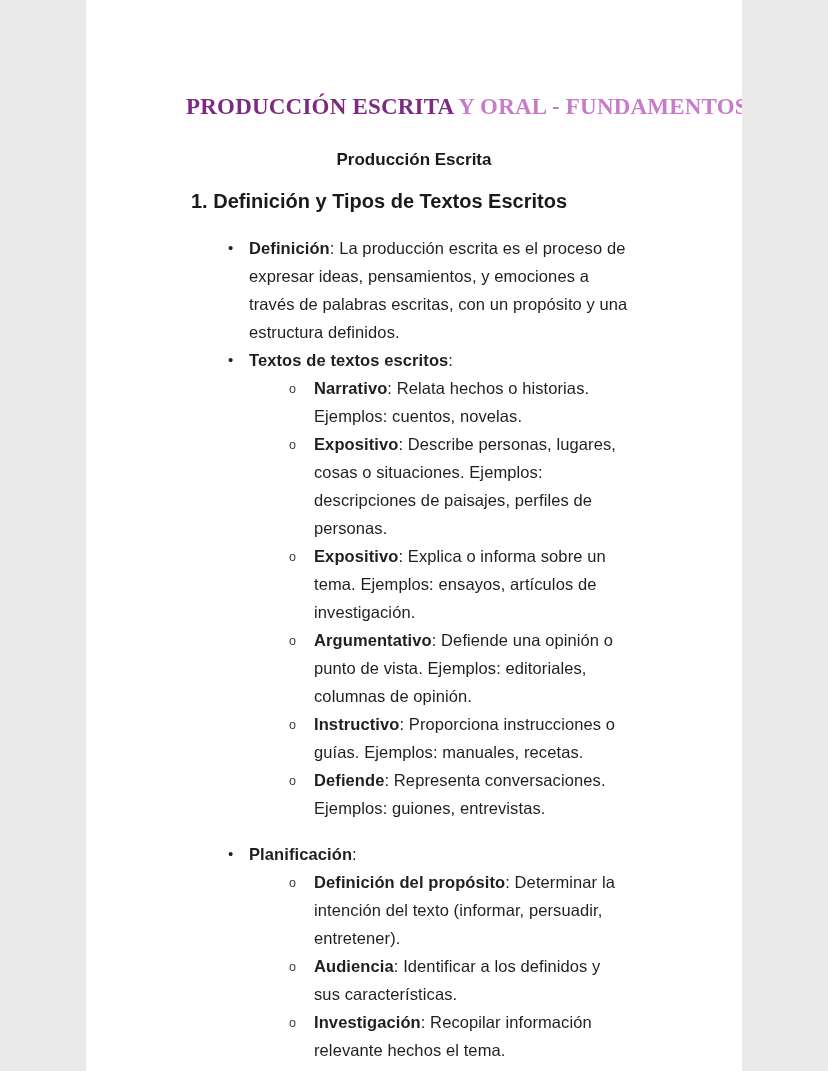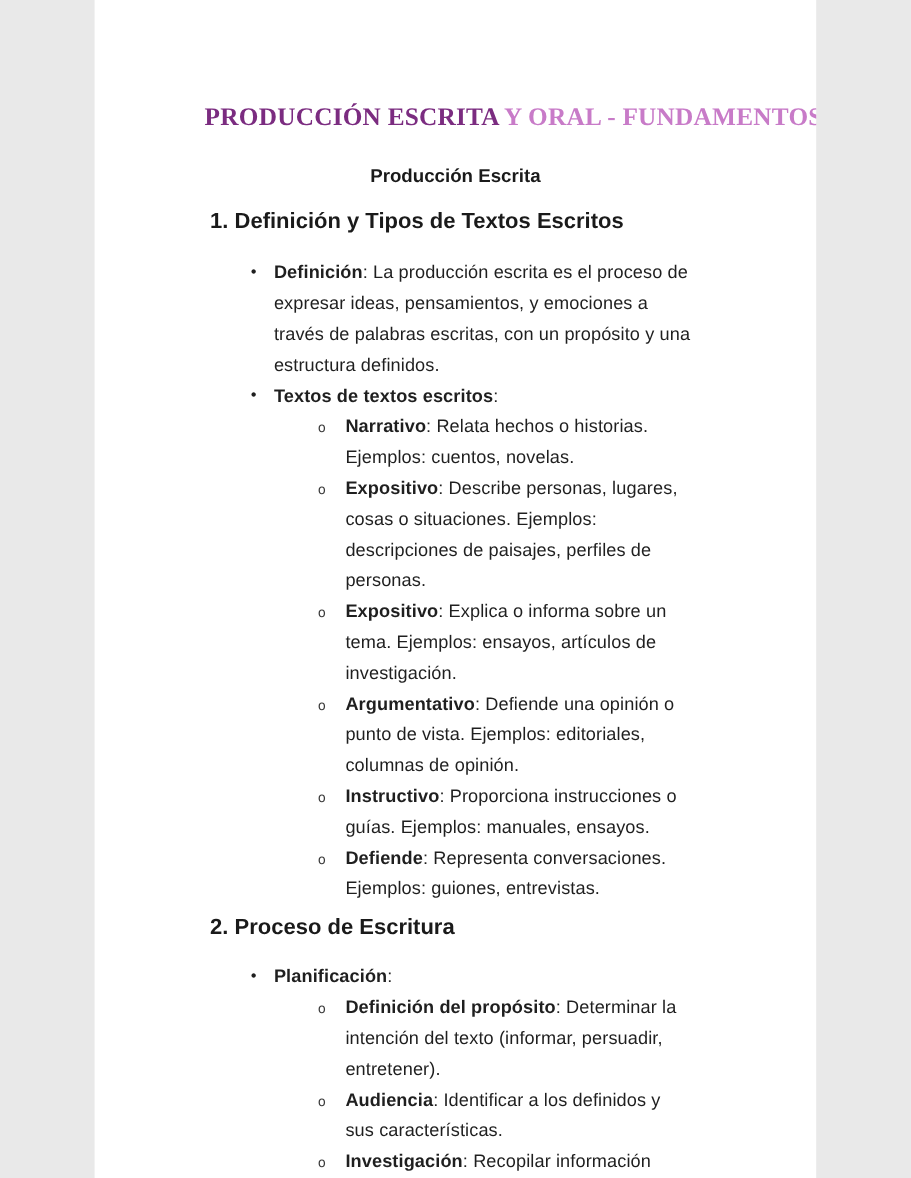--- a/index.html
+++ b/index.html
@@ -104,31 +104,30 @@
       <span class="term">Expositivo</span><span>: Explica o informa sobre un tema. Ejemplos: ensayos, artículos de investigación.</span>
     </div>
 
     <div class="li2">
       <span class="m2">o</span>
       <span class="term">Argumentativo</span><span>: Defiende una opinión o punto de vista. Ejemplos: editoriales, columnas de opinión.</span>
     </div>
 
     <div class="li2">
       <span class="m2">o</span>
-      <span class="term">Instructivo</span><span>: Proporciona instrucciones o guías. Ejemplos: manuales, ensayos.</span>
+      <span class="term">Instructivo</span><span>: Proporciona instrucciones o guías. Ejemplos: manuales, recetas.</span>
     </div>
 
     <div class="li2">
       <span class="m2">o</span>
       <span class="term">Defiende</span><span>: Representa conversaciones. Ejemplos: guiones, entrevistas.</span>
     </div>
 
   </div>
 
-  <h3 class="heading second">2. Proceso de Escritura</h3>
 
   <div class="bullet-list second">
 
     <div class="li1">
       <span class="m1">•</span>
       <span class="term">Planificación</span><span>:</span>
     </div>
 
     <div class="li2">
       <span class="m2">o</span>

